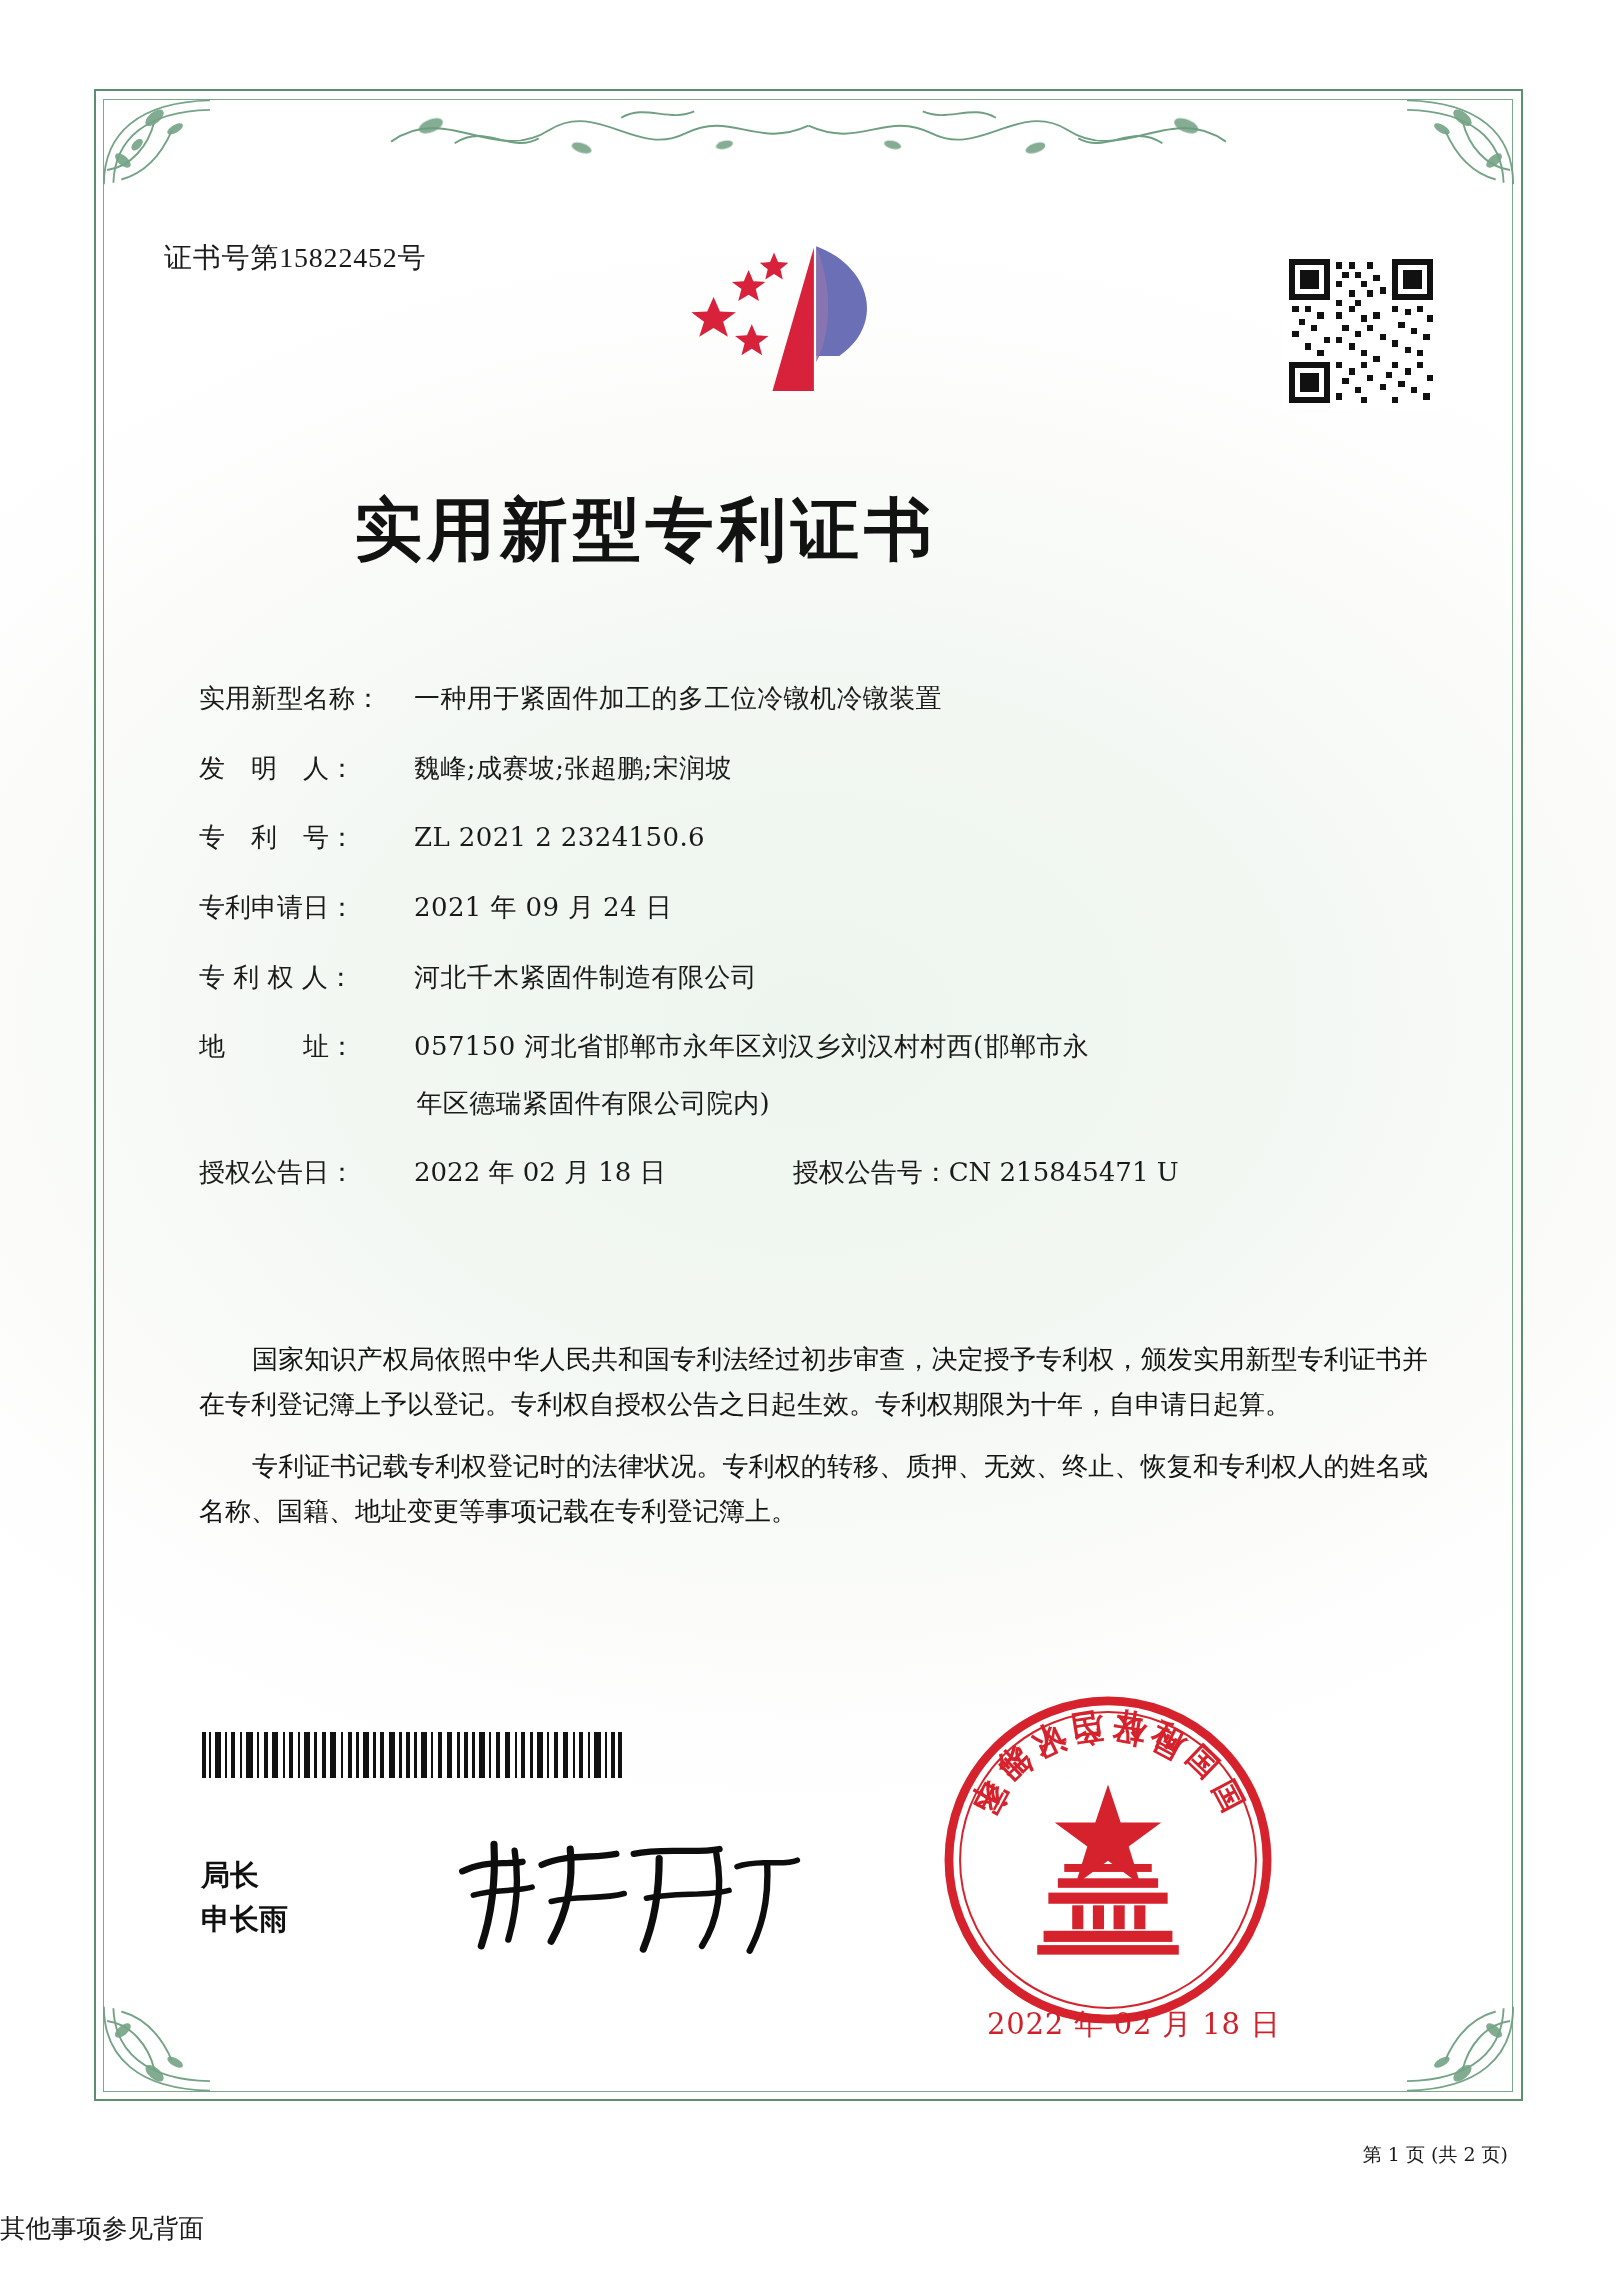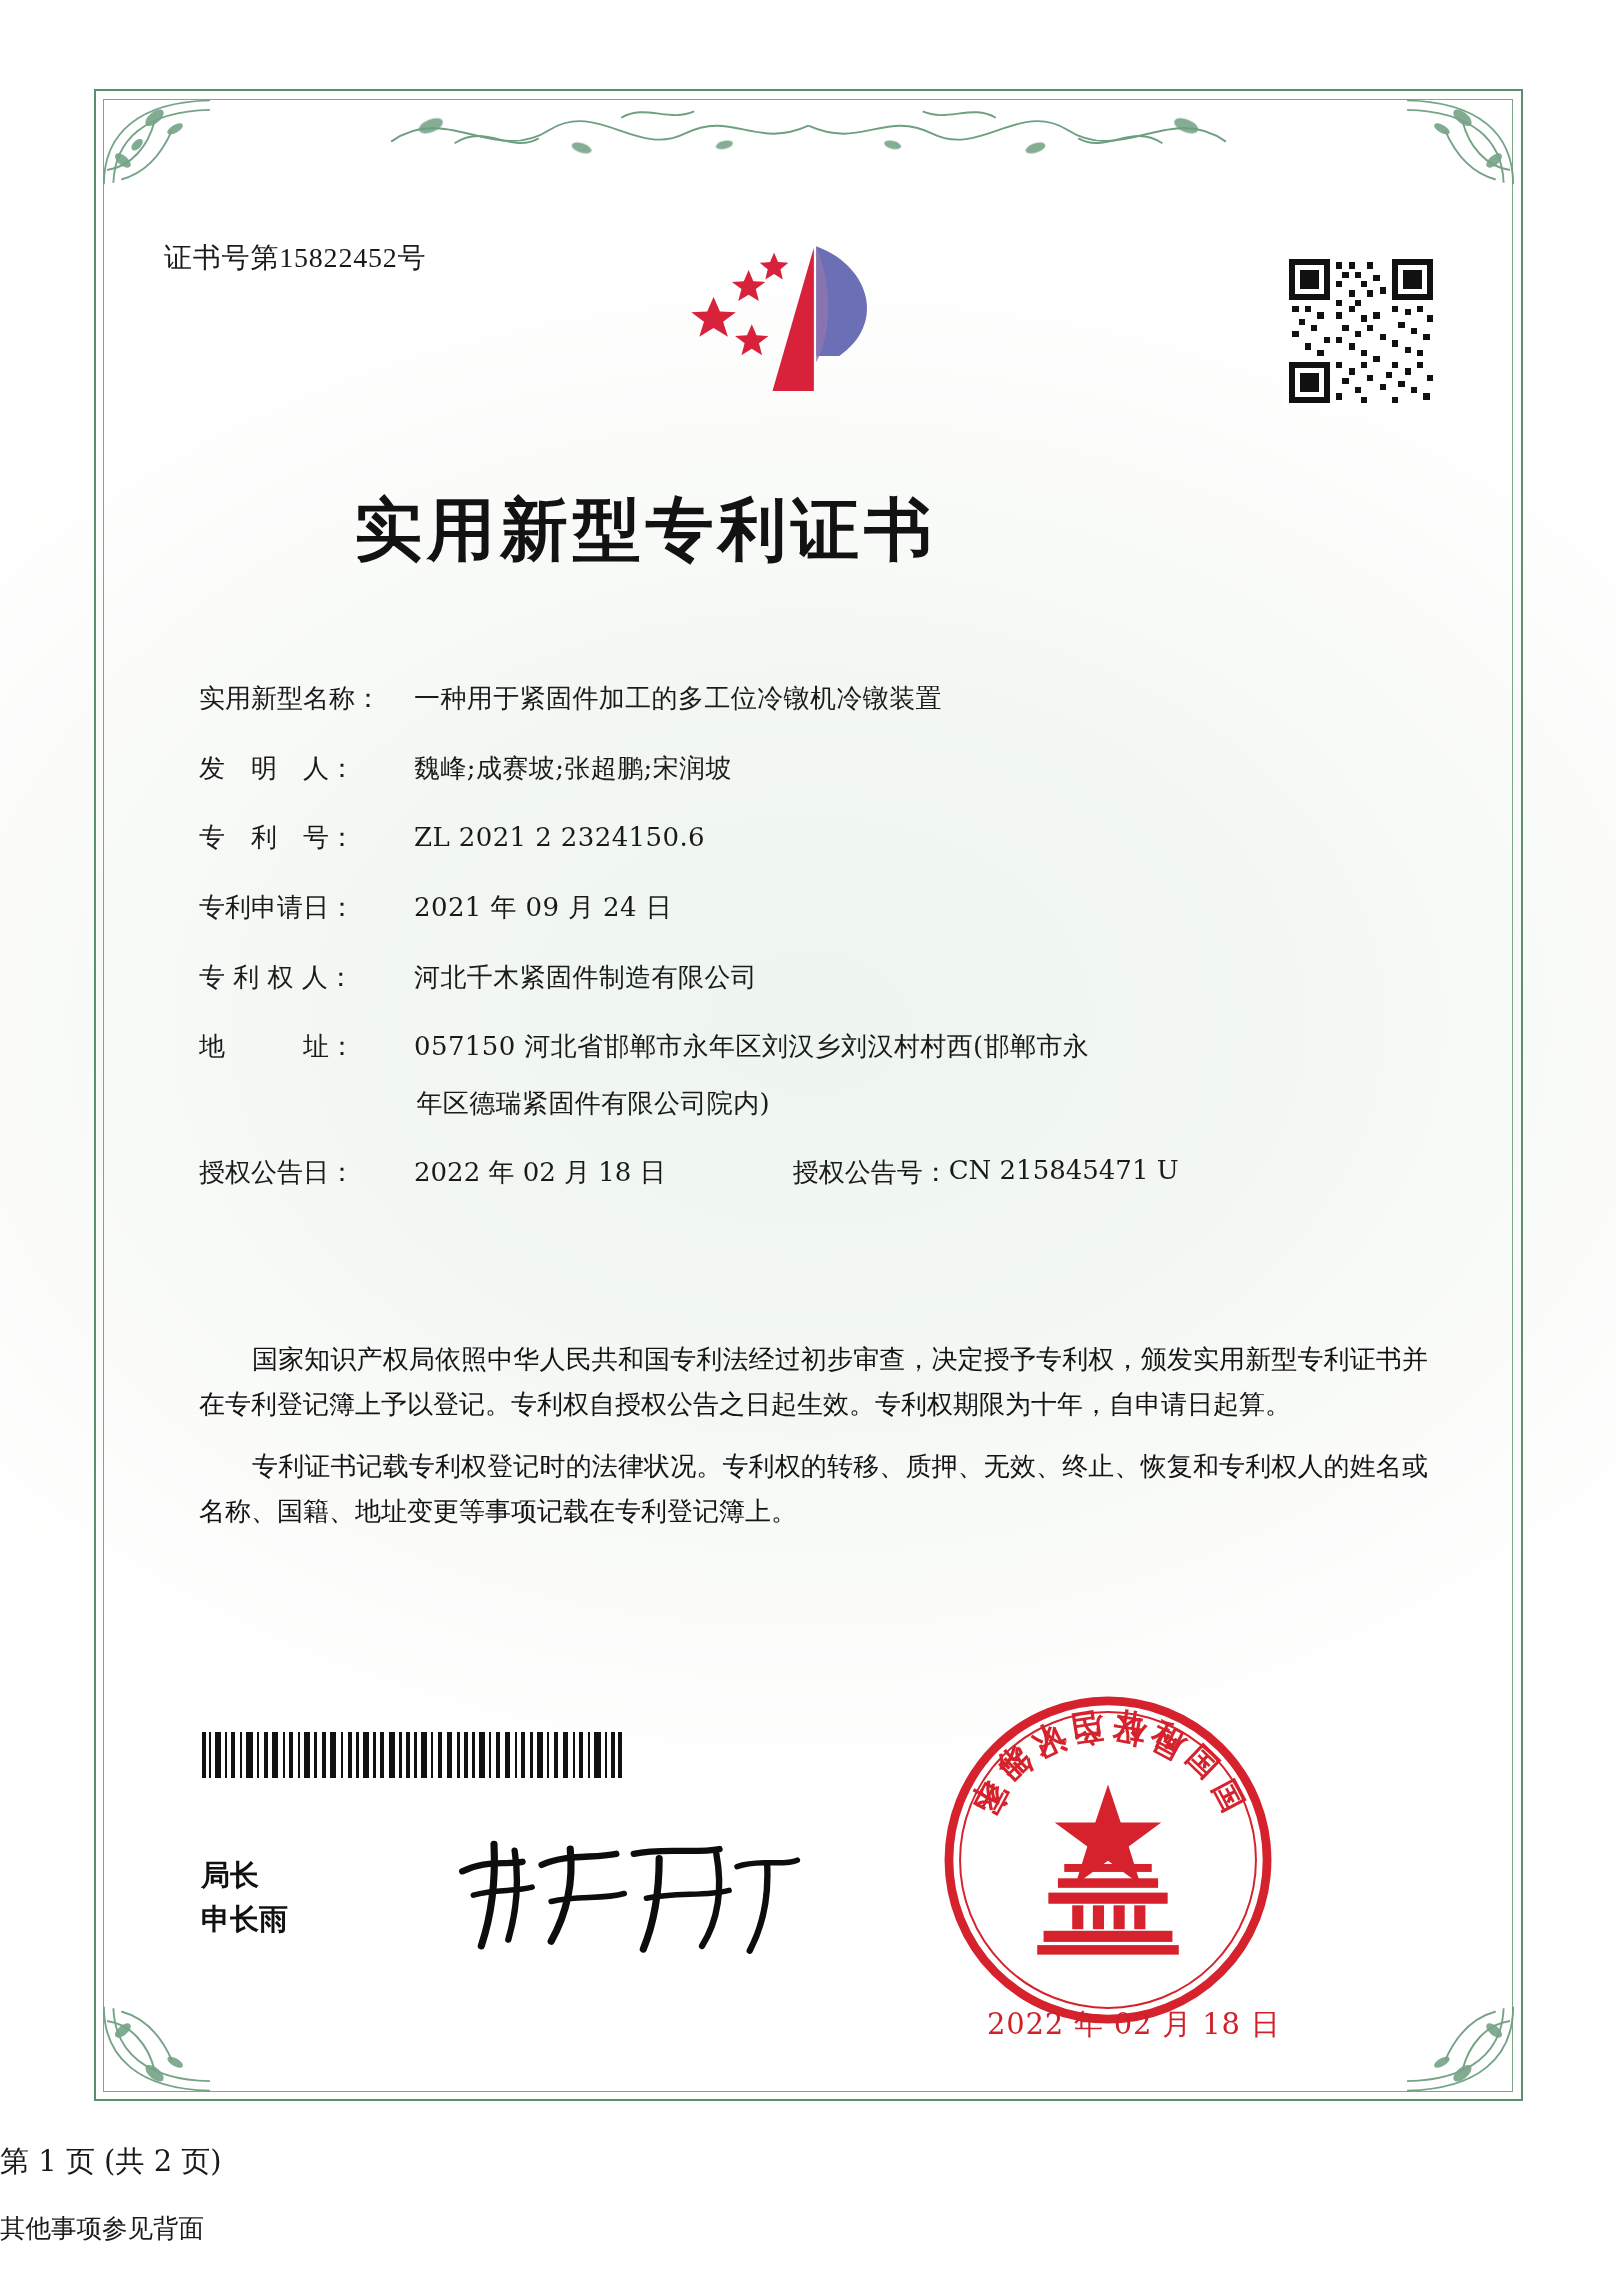--- a/index.html
+++ b/index.html
@@ -121,21 +121,21 @@
   }
   .field-value {
     flex: 1;
     font-family: "DejaVu Serif", serif;
     letter-spacing: 0.4px;
   }
   .field-value .wrap2 { display: block; padding-left: 2.4px; margin-top: 19px; }
 
   .row-inline {
     display: flex;
-    align-items: flex-start;
+    align-items: center;
     font-size: 26px;
     margin-bottom: 32px;
   }
   .row-inline .seg-label { white-space: pre; font-family: "DejaVu Serif", serif; }
   .row-inline .seg-value { font-family: "DejaVu Serif", serif; }
   .row-inline .gap { width: 127px; flex: 0 0 127px; }
 
   
   .paras {
     position: absolute;
@@ -189,22 +189,22 @@
     font-family: "DejaVu Serif", serif;
     letter-spacing: 0.8px;
     white-space: nowrap;
   }
 
   
   .page-num {
     position: absolute;
     left: 0; top: 2142px;
     width: 1508px;
-    text-align: left;
-    font-size: 29px;
+    text-align: right;
+    font-size: 19px;
     font-family: "DejaVu Serif", serif;
     color: #1a1a1a;
   }
   .back-note {
     position: absolute;
     left: 0; top: 2211px;
     width: 1426px;
     font-size: 25.5px;
     font-family: "DejaVu Serif", serif;
     color: #1a1a1a;

